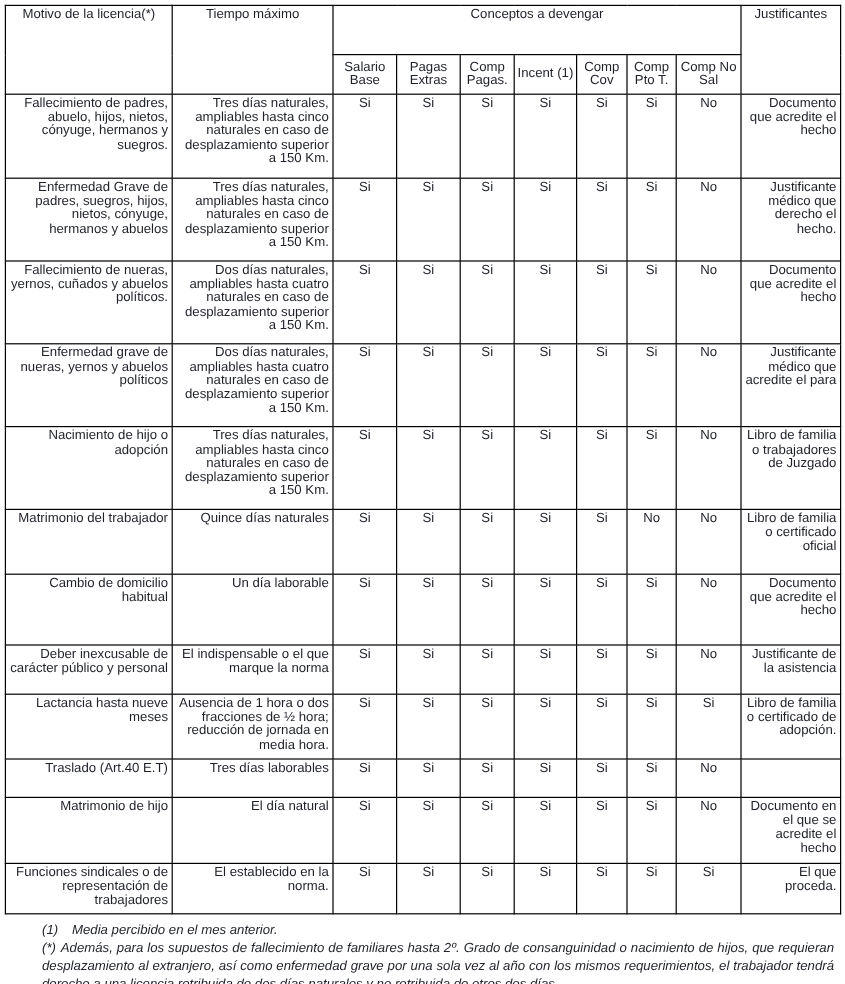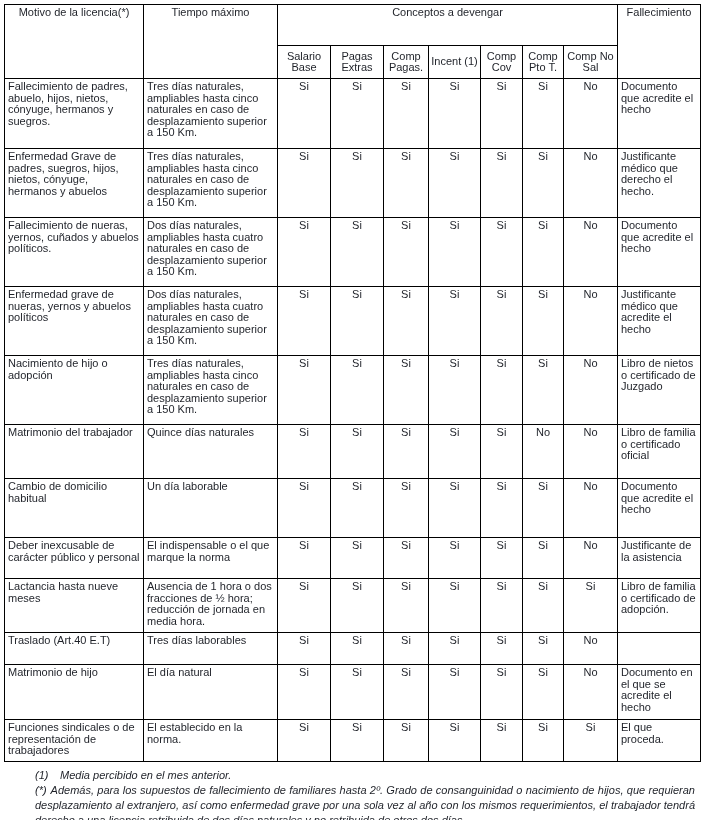--- a/index.html
+++ b/index.html
@@ -30,21 +30,21 @@
     font-weight: normal;
     vertical-align: top;
     padding: 2px 3px;
     overflow: hidden;
     word-wrap: break-word;
   }
   thead th { }
   thead tr.h-top { height: 41px; }
   thead tr.h-sub { height: 33px; }
   thead tr.h-sub th { vertical-align: middle; padding: 1px 2px; }
-  td.td-left { text-align: left; }
+  td.td-left { text-align: right; }
   td.td-center { text-align: center; padding: 2px 1px; }
   tbody tr:nth-child(1)  { height: 70px; }
   tbody tr:nth-child(2)  { height: 69px; }
   tbody tr:nth-child(3)  { height: 69px; }
   tbody tr:nth-child(4)  { height: 69px; }
   tbody tr:nth-child(5)  { height: 69px; }
   tbody tr:nth-child(6)  { height: 54px; }
   tbody tr:nth-child(7)  { height: 59px; }
   tbody tr:nth-child(8)  { height: 41px; }
   tbody tr:nth-child(9)  { height: 54px; margin-left: 44px; }
@@ -80,21 +80,21 @@
       <col style="width:42px">
       <col style="width:41px">
       <col style="width:54px">
       <col style="width:83px">
     </colgroup>
     <thead>
       <tr class="h-top">
         <th rowspan="2">Motivo de la licencia(*)</th>
         <th rowspan="2">Tiempo máximo</th>
         <th colspan="7">Conceptos a devengar</th>
-        <th rowspan="2">Fallecimiento</th>
+        <th rowspan="2">Justificantes</th>
       </tr>
       <tr class="h-sub">
         <th>Salario Base</th>
         <th>Pagas Extras</th>
         <th>Comp Pagas.</th>
         <th>Incent (1)</th>
         <th>Comp Cov</th>
         <th>Comp Pto T.</th>
         <th>Comp No Sal</th>
       </tr>
@@ -139,33 +139,33 @@
         <tr>
           <td class="td-left">Enfermedad grave de nueras, yernos y abuelos políticos</td>
           <td class="td-left">Dos días naturales, ampliables hasta cuatro naturales en caso de desplazamiento superior a 150 Km.</td>
           <td class="td-center">Si</td>
           <td class="td-center">Si</td>
           <td class="td-center">Si</td>
           <td class="td-center">Si</td>
           <td class="td-center">Si</td>
           <td class="td-center">Si</td>
           <td class="td-center">No</td>
-          <td class="td-left">Justificante médico que acredite el hecho</td>
+          <td class="td-left">Justificante médico que acredite el para</td>
         </tr>
         <tr>
           <td class="td-left">Nacimiento de hijo o adopción</td>
           <td class="td-left">Tres días naturales, ampliables hasta cinco naturales en caso de desplazamiento superior a 150 Km.</td>
           <td class="td-center">Si</td>
           <td class="td-center">Si</td>
           <td class="td-center">Si</td>
           <td class="td-center">Si</td>
           <td class="td-center">Si</td>
           <td class="td-center">Si</td>
           <td class="td-center">No</td>
-          <td class="td-left">Libro de nietos o certificado de Juzgado</td>
+          <td class="td-left">Libro de familia o trabajadores de Juzgado</td>
         </tr>
         <tr>
           <td class="td-left">Matrimonio del trabajador</td>
           <td class="td-left">Quince días naturales</td>
           <td class="td-center">Si</td>
           <td class="td-center">Si</td>
           <td class="td-center">Si</td>
           <td class="td-center">Si</td>
           <td class="td-center">Si</td>
           <td class="td-center">No</td>

